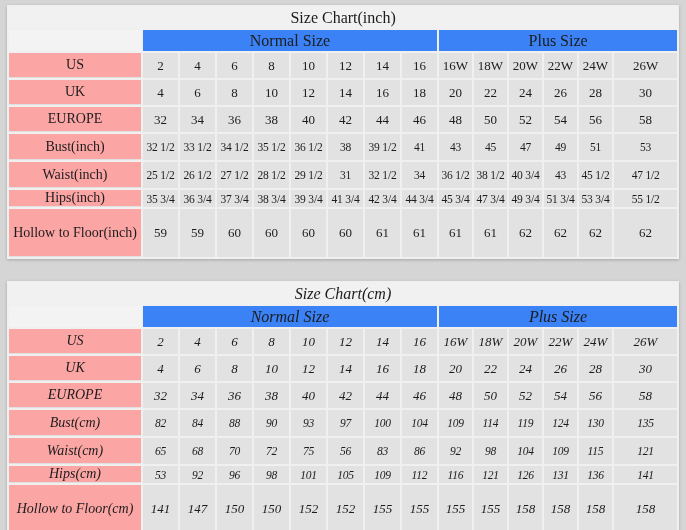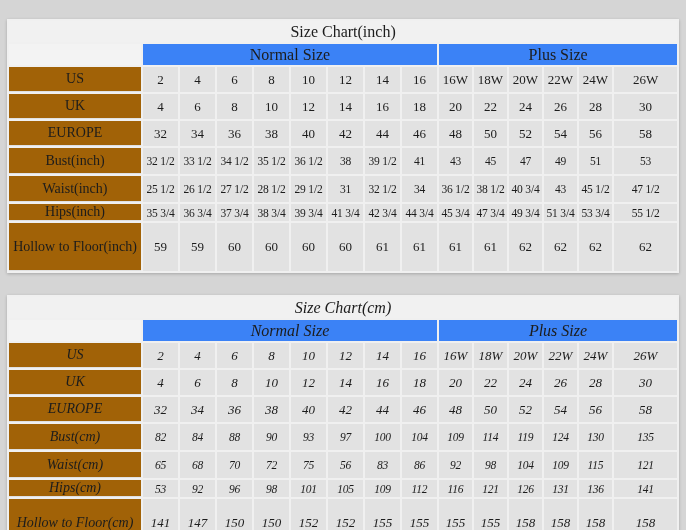--- a/index.html
+++ b/index.html
@@ -7,21 +7,21 @@
     padding: 0;
   }
   body {
     width: 686px;
     height: 530px;
     background: #d5d5d5;
     overflow: hidden;
     font-family: "Liberation Serif", serif;
   }
   .table-wrap {
-    margin: 19px 7px 0 7px;
+    margin: 5px 7px 0 7px;
     box-shadow: 0 1px 3px rgba(0,0,0,0.22);
     width: 672px;
   }
   .table-wrap.second {
     margin-top: 22px;
     font-style: italic;
   }
   table {
     border-collapse: separate;
     border-spacing: 2px;
@@ -52,21 +52,21 @@
     font-size: 16px;
   }
   .corner-cell {
     background: #f3f3f3;
   }
   .group-cell {
     background: #3b82f6;
     font-size: 16px;
   }
   .label-cell {
-    background: #a16207;
+    background: #fca5a5;
     font-size: 14px;
     border-bottom: 1px solid #e0e0e0;
   }
   .data-cell {
     background: #e2e2e2;
     font-size: 13px;
   }
   tr.r3 .data-cell, tr.r4 .data-cell, tr.r5 .data-cell {
     font-size: 11.5px;
     letter-spacing: -0.2px;

